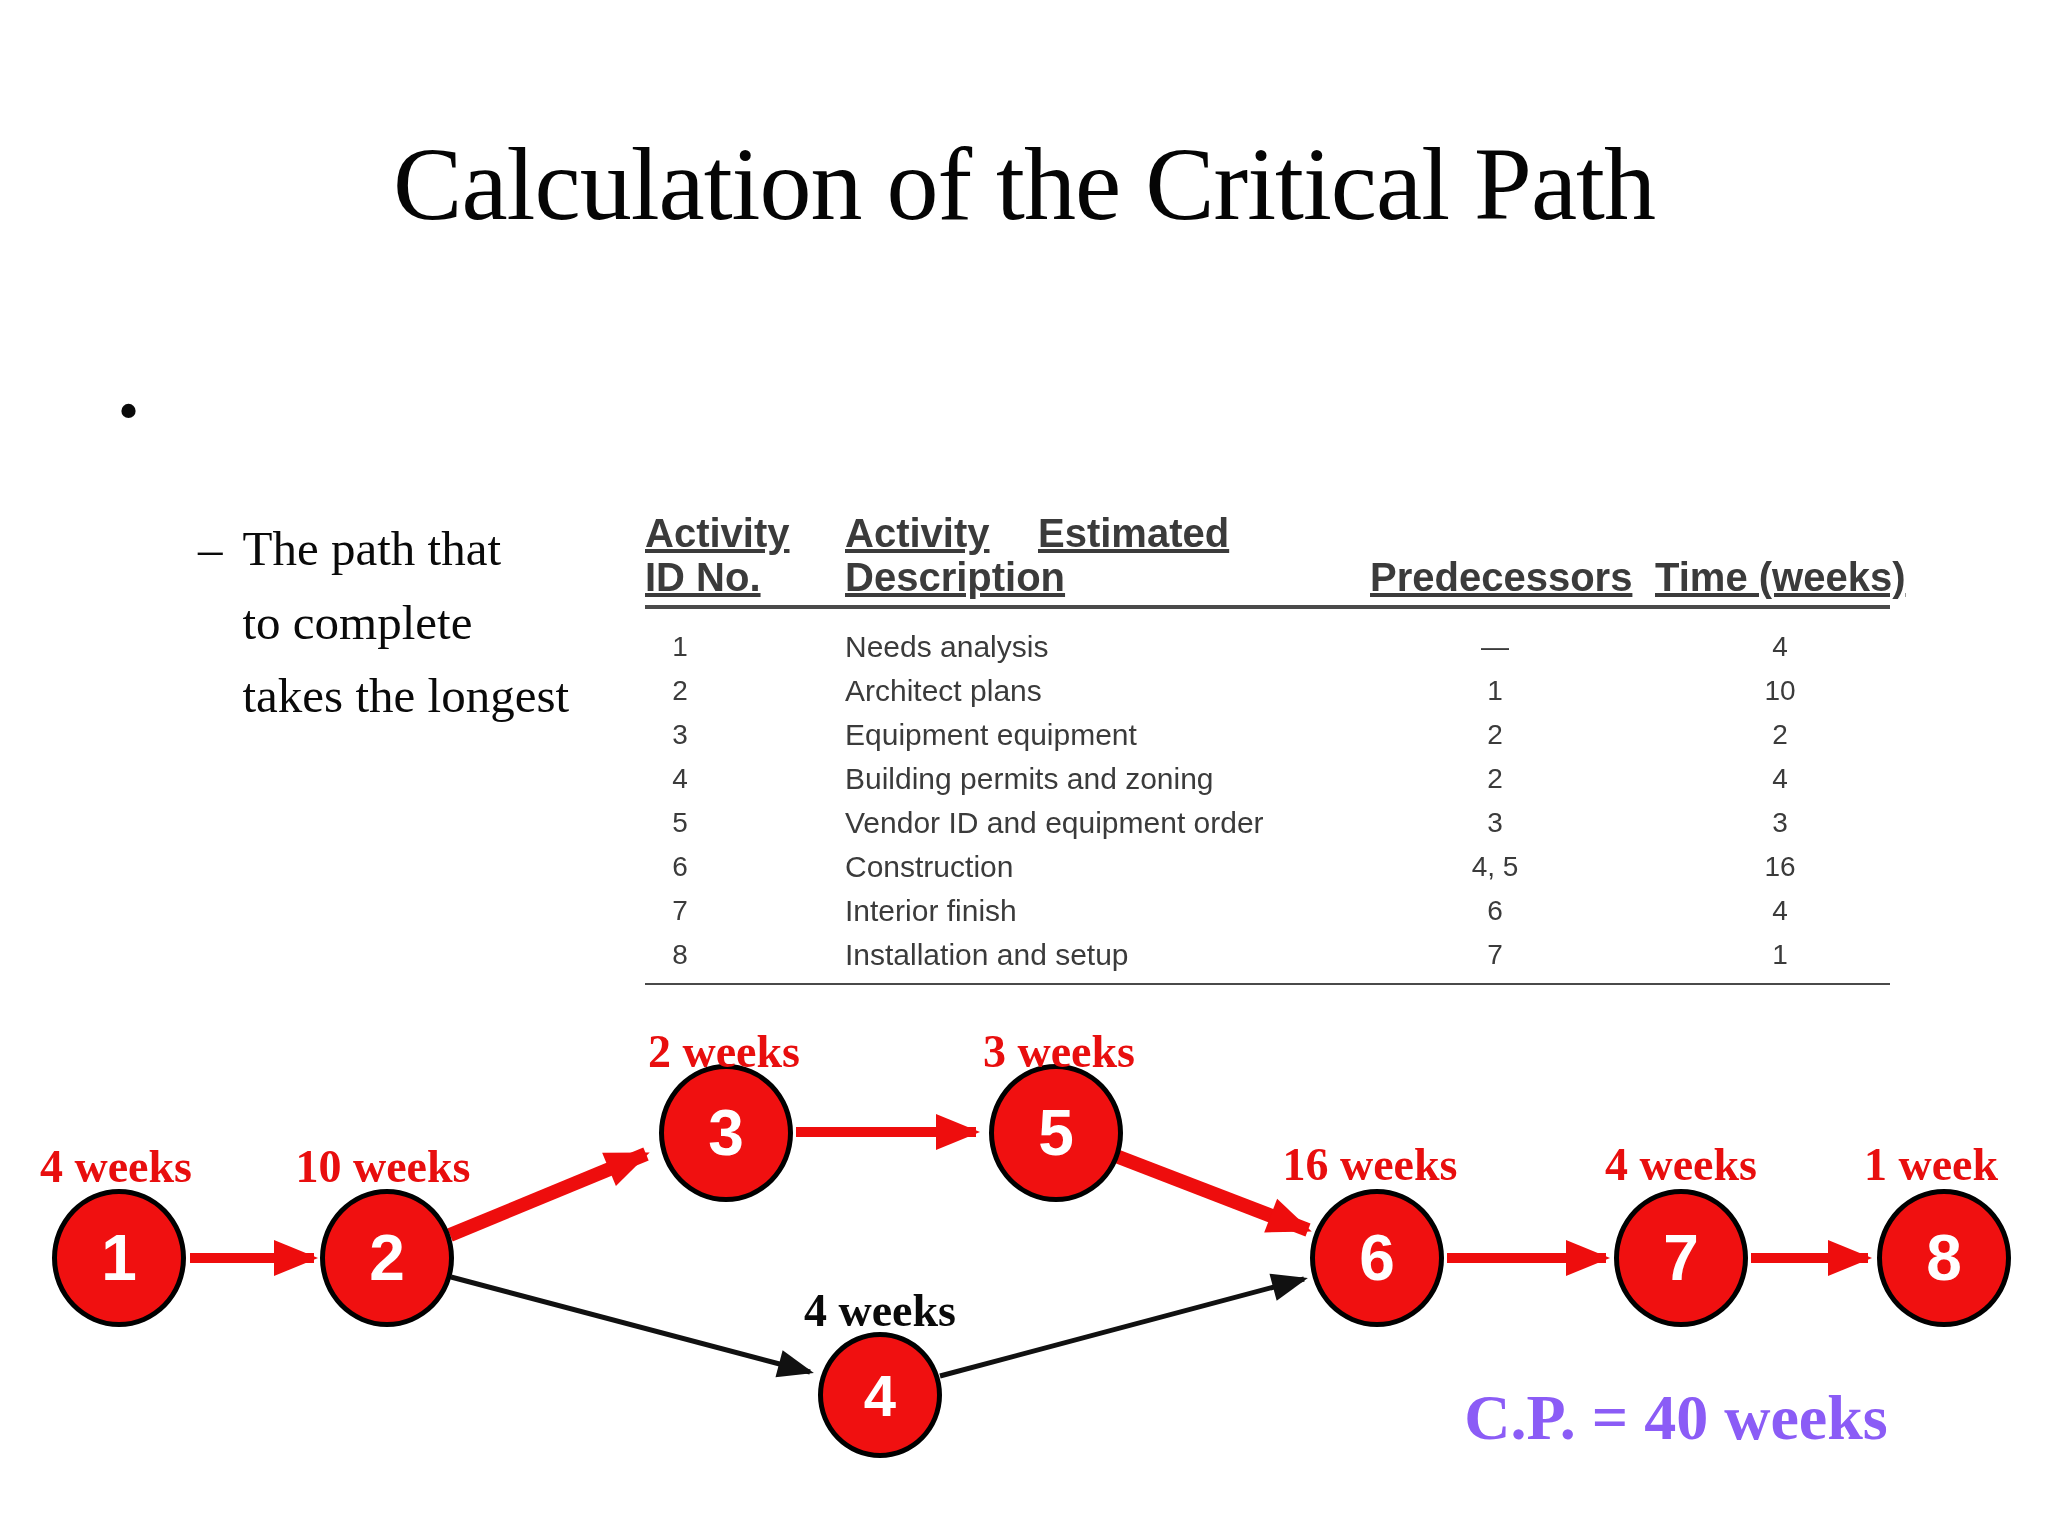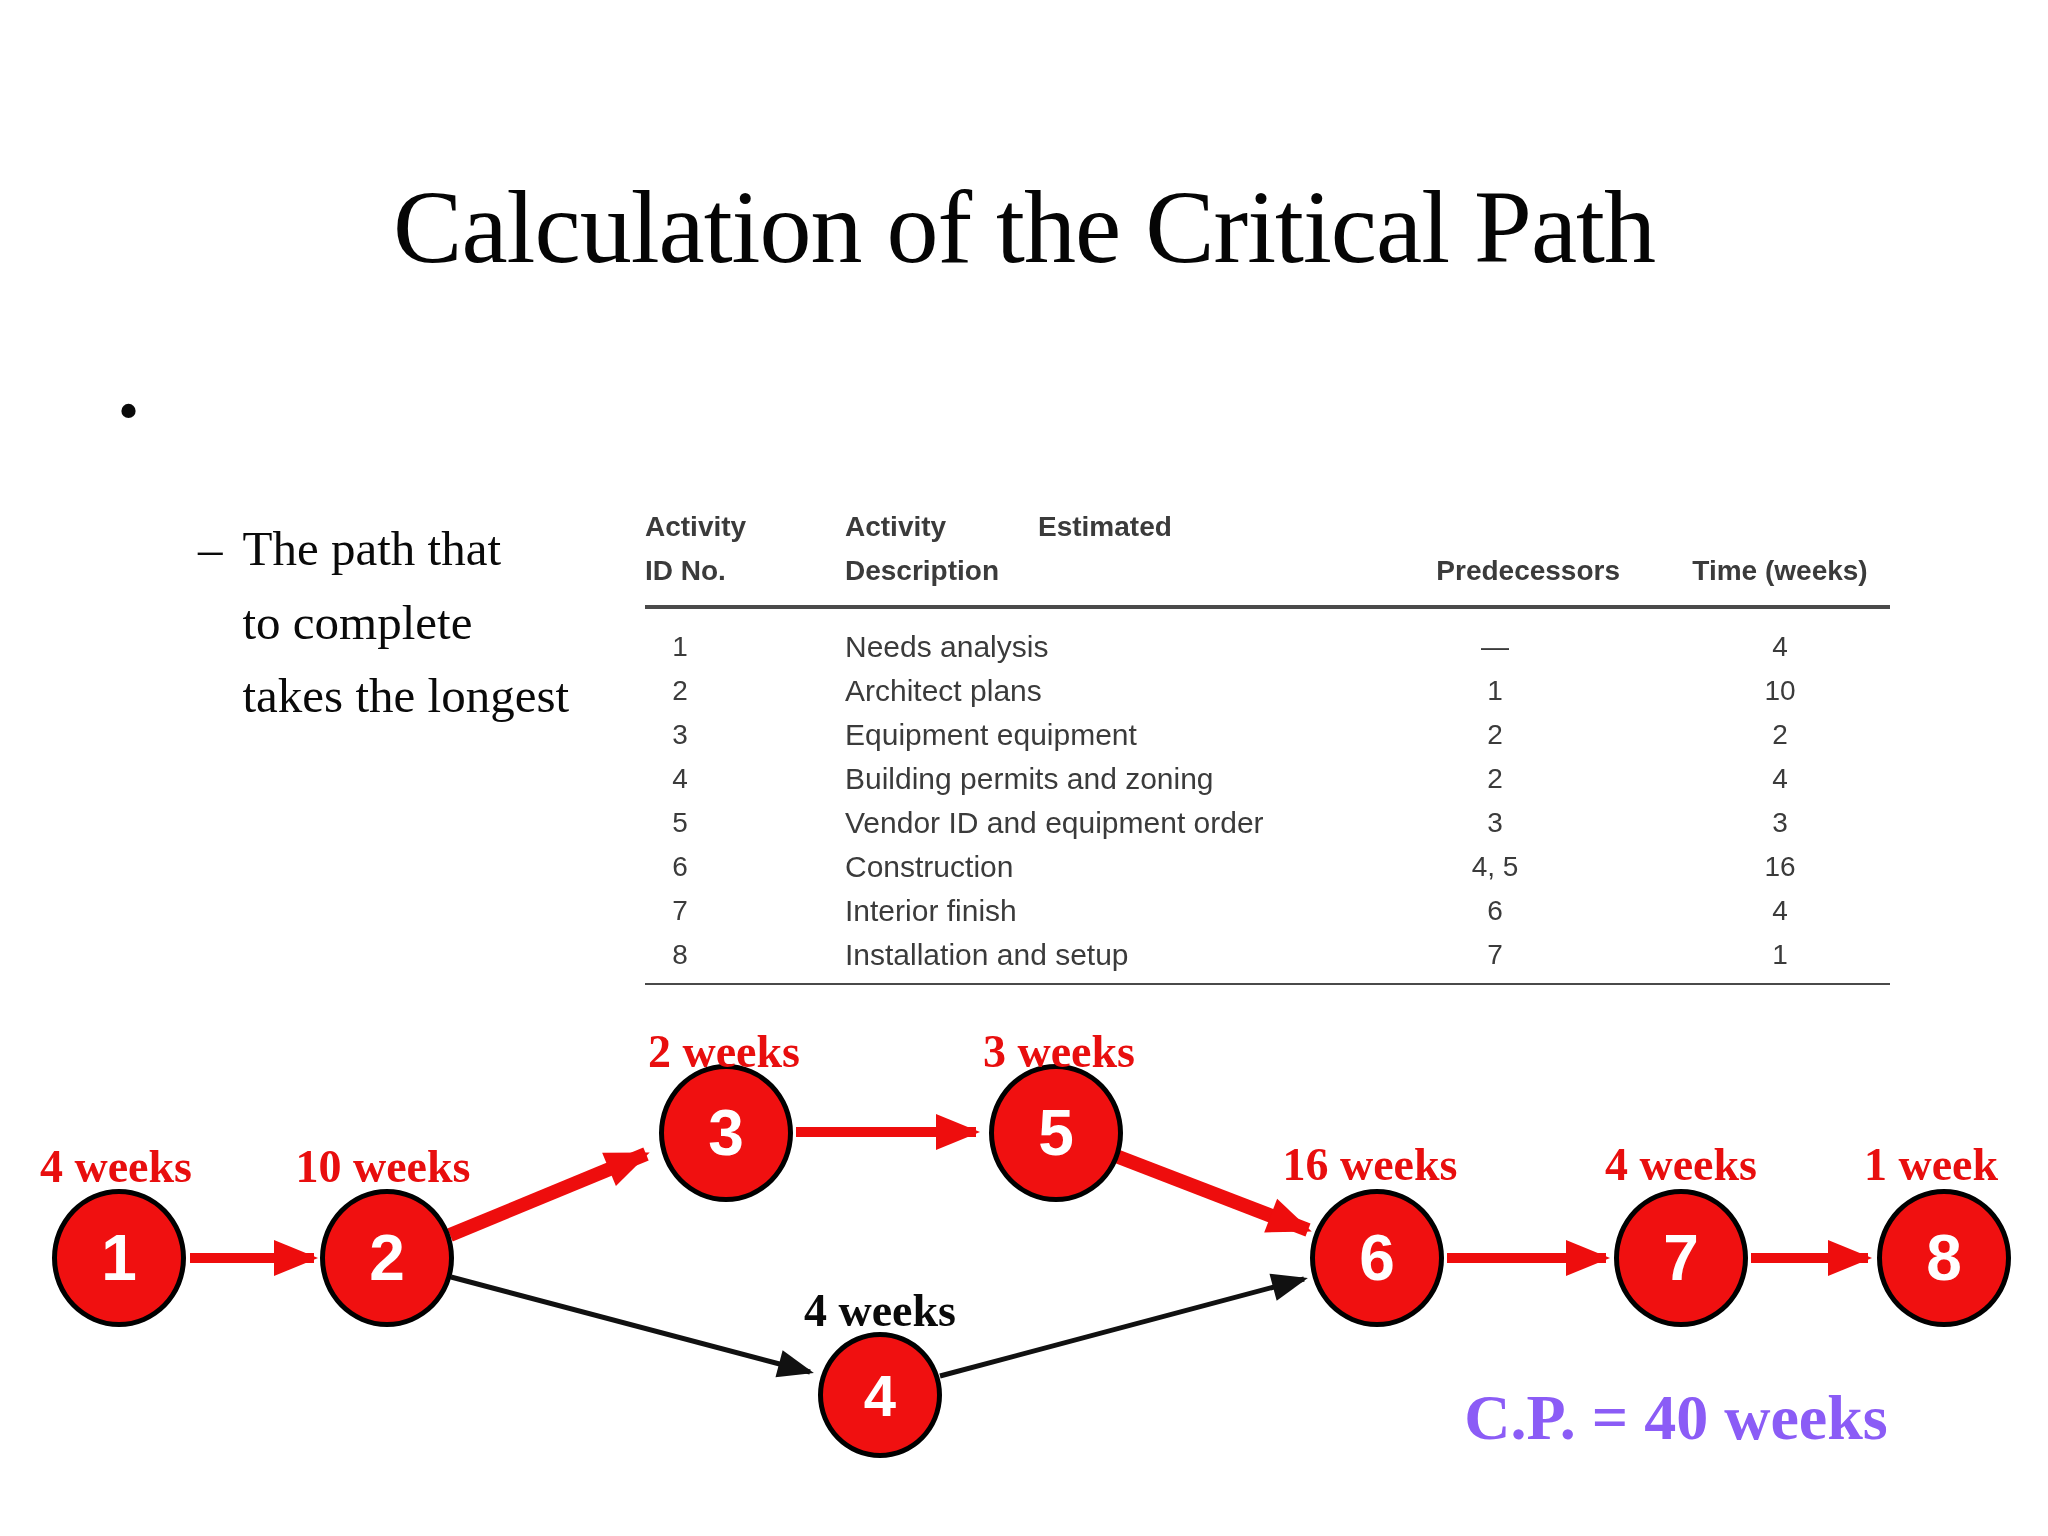--- a/index.html
+++ b/index.html
@@ -4,37 +4,37 @@
 <style>
   html,body{margin:0;padding:0;background:#fff;}
   #slide{
     position:relative;width:2048px;height:1536px;background:#ffffff;
     overflow:hidden;font-family:"Liberation Serif",serif;color:#0a0a0a;
   }
   
   .title{
     position:absolute;left:0;top:128px;width:2048px;text-align:center;
     font-size:104px;line-height:1.08;font-weight:400;letter-spacing:-1px;
-    font-family:"Liberation Serif",serif;color:#050505;margin-top:43px;
+    font-family:"Liberation Serif",serif;color:#050505;
   }
   
   .bullet-main{
     position:absolute;left:118px;top:372px;display:flex;align-items:flex-start;
     font-size:67px;line-height:1.15;
   }
   .bullet-main .marker{margin-right:30px;font-size:60px;line-height:1.3;}
   .bullet-sub{
     position:absolute;left:198px;top:512px;display:flex;align-items:flex-start;
     font-size:49px;line-height:1.5;
   }
   .bullet-sub .dash{margin-right:20px;}
   
   .acttable{position:absolute;left:645px;top:505px;width:1245px;height:500px;
     font-family:"Liberation Sans",sans-serif;color:#3b3b3b;}
-  .acttable .hcell{position:absolute;font-size:28px;font-weight:bold;white-space:nowrap;}
+  .acttable .hcell{position:absolute;font-size:40px;font-weight:bold;white-space:nowrap;text-decoration:underline;}
   .acttable .rule{position:absolute;left:0;width:1245px;background:#4a4a4a;}
   .acttable .cell{position:absolute;font-size:28px;white-space:nowrap;height:44px;line-height:44px;text-align:center;}
   .acttable .cid{left:0;width:70px;text-align:center;}
   .acttable .cdesc{left:200px;font-size:30px;}
   .acttable .cpred{left:725px;width:250px;text-align:center;}
   .acttable .ctime{left:1010px;width:250px;text-align:center;}
   
   .net{position:absolute;left:0;top:0;width:2048px;height:1536px;}
   .node{
     position:absolute;border-radius:50%;background:#f01010;border:5px solid #000;

